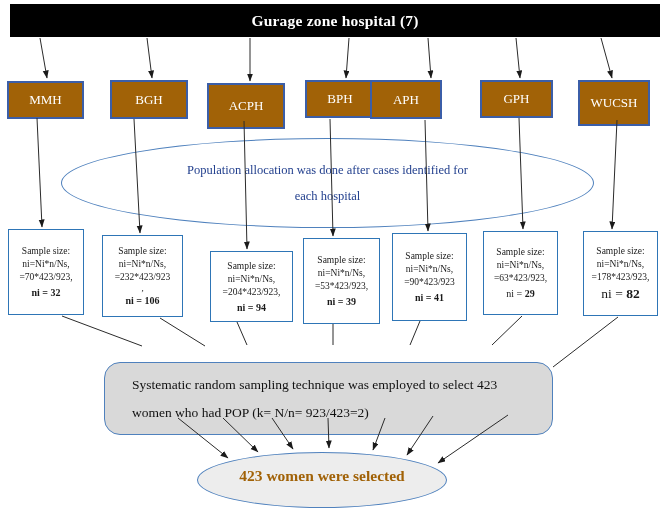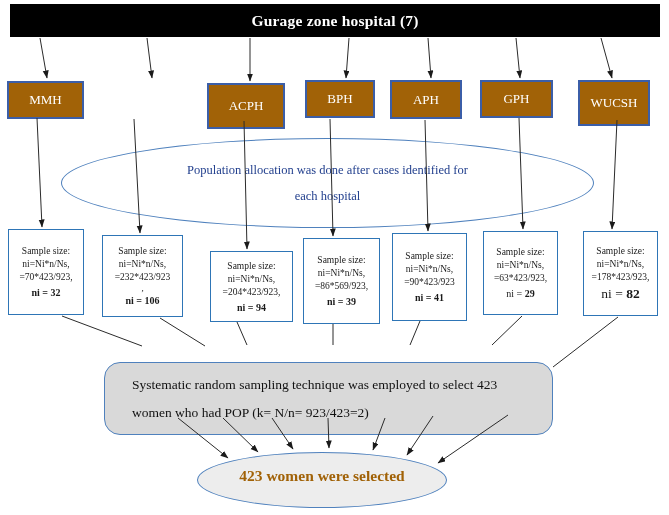--- a/index.html
+++ b/index.html
@@ -49,27 +49,30 @@
 
 <div class="canvas">
 
   <div class="banner">
     <span>Gurage zone hospital (7)</span>
   </div>
 
   <div class="hospital" style="left:7px;top:81px;width:77px;height:38px;">
       <span>MMH</span>
     </div>
+  <div class="hospital" style="left:110px;top:80px;width:78px;height:39px;">
+      <span>BGH</span>
+    </div>
   <div class="hospital" style="left:207px;top:83px;width:78px;height:46px;">
       <span>ACPH</span>
     </div>
   <div class="hospital" style="left:305px;top:80px;width:70px;height:38px;">
       <span>BPH</span>
     </div>
-  <div class="hospital" style="left:390px;top:80px;width:72px;height:39px;">
+  <div class="hospital" style="left:370px;top:80px;width:72px;height:39px;">
       <span>APH</span>
     </div>
   <div class="hospital" style="left:480px;top:80px;width:73px;height:38px;">
       <span>GPH</span>
     </div>
   <div class="hospital" style="left:578px;top:80px;width:72px;height:46px;">
       <span>WUCSH</span>
     </div>
 
   <div class="alloc-ellipse">
@@ -95,21 +98,21 @@
   <div class="sample" style="left:210px;top:251px;width:83px;height:71px;">
     <div>Sample size:</div>
     <div>ni=Ni*n/Ns,</div>
     <div>=204*423/923,</div>
     <div class="res"><span></span><b>ni = 94</b></div>
   </div>
 
   <div class="sample" style="left:303px;top:238px;width:77px;height:86px;">
     <div>Sample size:</div>
     <div>ni=Ni*n/Ns,</div>
-    <div>=86*569/923,</div>
+    <div>=53*423/923,</div>
     <div class="res"><span></span><b>ni = 39</b></div>
   </div>
 
   <div class="sample" style="left:392px;top:233px;width:75px;height:88px;">
     <div>Sample size:</div>
     <div>ni=Ni*n/Ns,</div>
     <div>=90*423/923</div>
     <div class="res"><span></span><b>ni = 41</b></div>
   </div>
 

